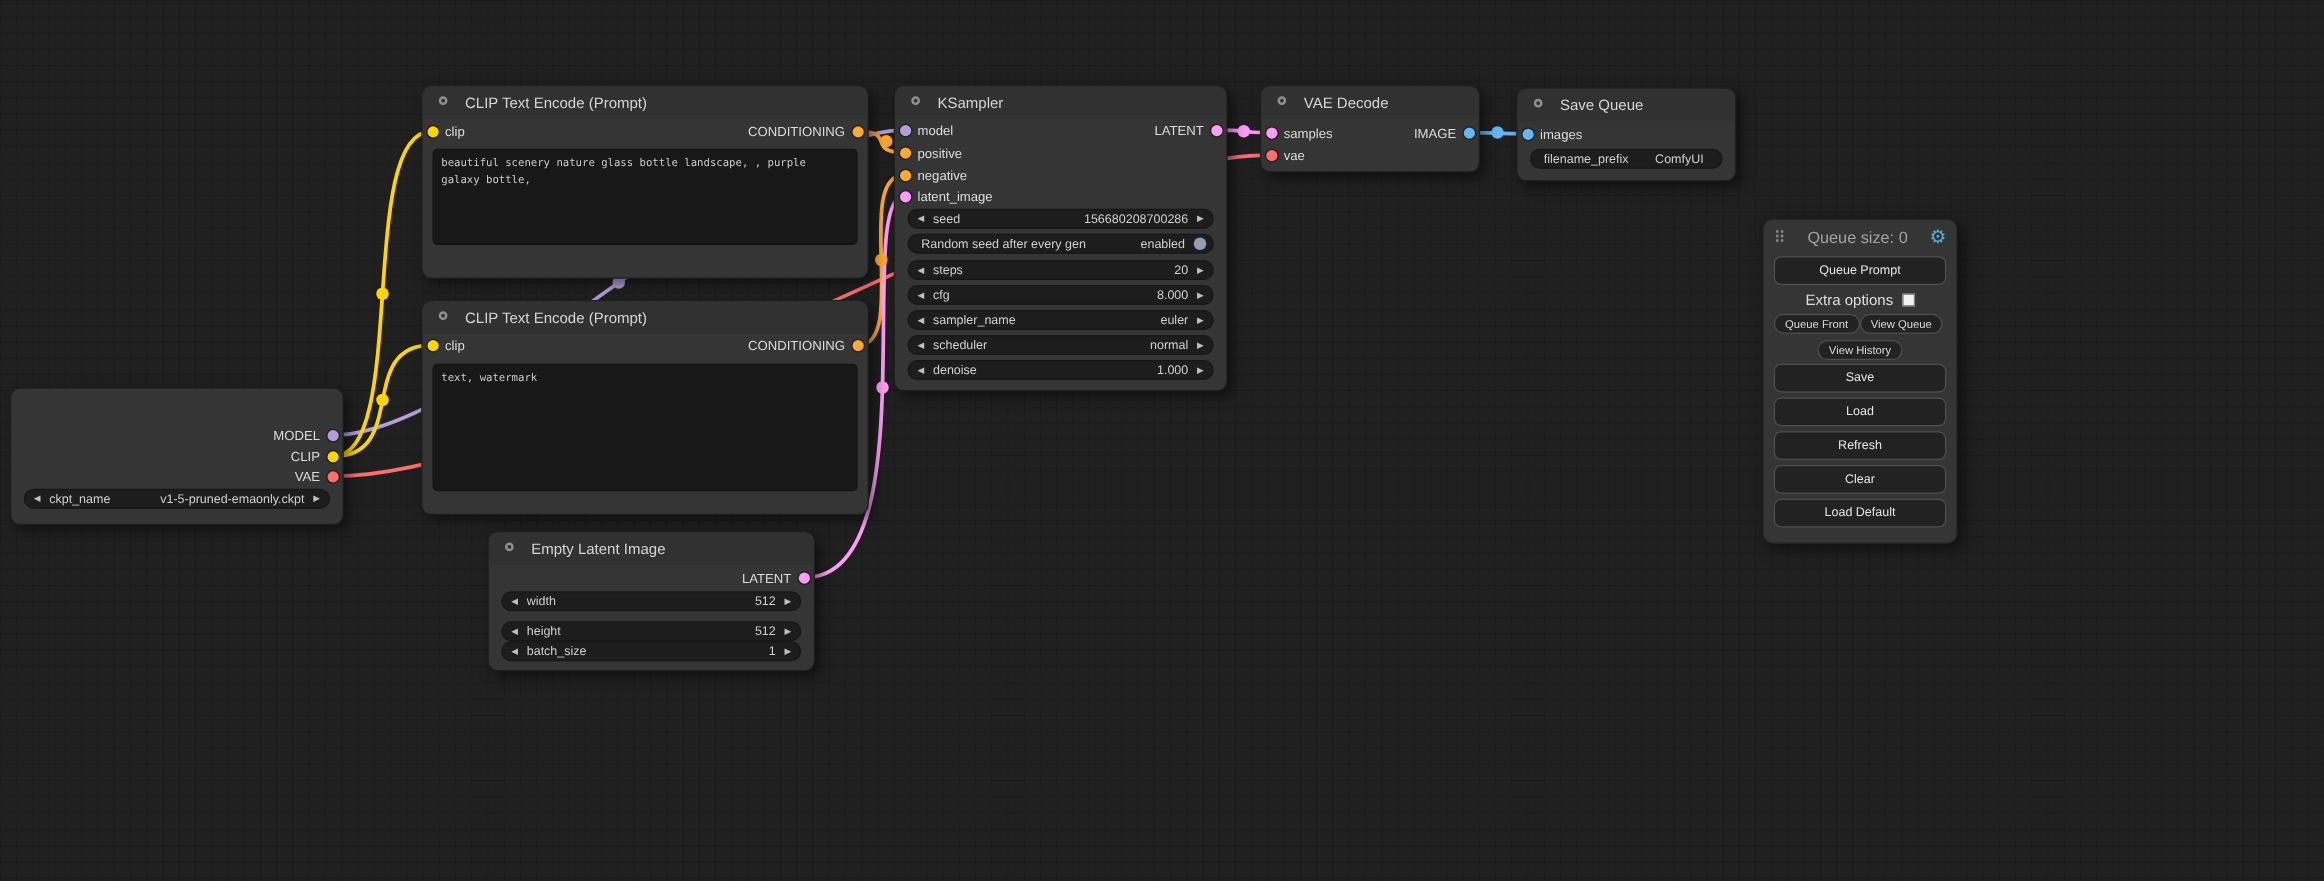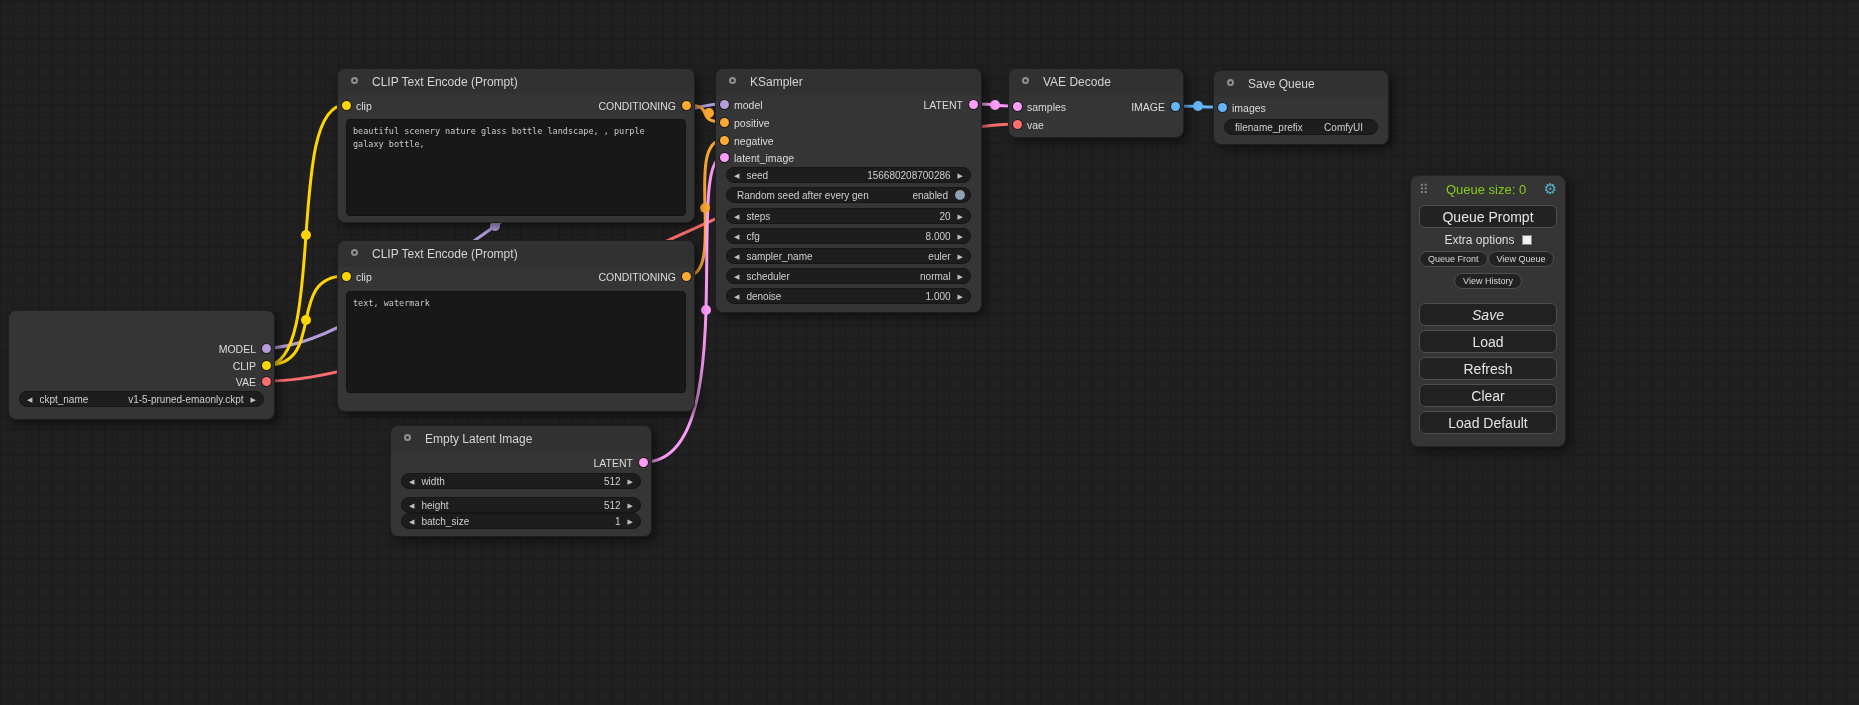--- a/index.html
+++ b/index.html
@@ -55,36 +55,36 @@
     color:#cacaca; font-family:"DejaVu Sans Mono", monospace;
     font-size:8.5px; line-height:1.55; padding:5px 6px; white-space:pre-wrap;
   }
   .panel {
     position:absolute; left:1410px; top:175px; width:156px; z-index:4;
     background:#353535; border:1px solid #242424; border-radius:8px;
     padding:2px 8px 8px 8px; box-shadow:4px 4px 12px rgba(0,0,0,.55);
   }
   .panel-header { display:flex; align-items:center; justify-content:space-between; padding:2px 0 3px 0; }
   .drag-handle { color:#8a8a8a; font-size:13px; cursor:grab; }
-  .panel-title { color:#84cc16; font-size:13px; }
+  .panel-title { color:#a3a3a3; font-size:13px; }
   .gear { font-size:15px; cursor:pointer; }
   .btn {
     display:block; width:100%; height:23px; background:#222;
     border:1px solid #4e4e4e; border-radius:6px; color:#e4e4e4;
-    font-size:14px; font-family:inherit; margin:4px 0; cursor:pointer; line-height:1;
+    font-size:10px; font-family:inherit; margin:4px 0; cursor:pointer; line-height:1;
   }
   .btn-sm {
     background:#222; border:1px solid #4e4e4e; border-radius:9px;
     color:#d8d8d8; font-size:9px; padding:2px 8px; font-family:inherit; cursor:pointer;
   }
   .extra-row { display:flex; align-items:center; justify-content:center; gap:7px; color:#dedede; font-size:12px; margin:5px 0 4px 0; }
   .checkbox { width:10px; height:10px; background:#f2f2f2; border:1px solid #8a8a8a; display:inline-block; cursor:pointer; }
   .two-btn-row { display:flex; margin:2px 0; }
   .center-row { text-align:center; margin:3px 0; }
-  .btn-gap { margin-top:14px;font-style:italic; }
+  .btn-gap { margin-top:3px; }
 </style>
 </head>
 <body>
 
 <svg class="wires" width="1859" height="705">
   <path class="wire" d="M 267 348 C 382 348 608 104 723 104" stroke="#B39DDB"></path>
   <path class="wire" d="M 267 365 C 327 365 285 105 345 105" stroke="#FFD500"></path>
   <path class="wire" d="M 267 365 C 327 365 285 276 345 276" stroke="#FFD500"></path>
   <path class="wire" d="M 267 381 C 455 381 828 124 1016 124" stroke="#FF6E6E"></path>
   <path class="wire" d="M 687 105 C 717 105 693 122 723 122" stroke="#FFA931"></path>
@@ -121,21 +121,21 @@
 
 <div class="node" style="left:337px; top:68px; width:358px; height:155px">
   <div class="node-title">
     <span class="collapse-dot"></span>
     <span>CLIP Text Encode (Prompt)</span>
   </div>
   <span class="dot in" style="top: 32px; background: rgb(255, 213, 0);"></span>
   <span class="plabel in" style="top:30px">clip</span>
   <span class="dot out" style="top: 32px; background: rgb(255, 169, 49);"></span>
   <span class="plabel out" style="top:30px">CONDITIONING</span>
-  <div class="node-text" style="top:50px; height:97px">beautiful scenery nature glass bottle landscape, , purple galaxy bottle,</div>
+  <div class="node-text" style="top:50px; height:77px">beautiful scenery nature glass bottle landscape, , purple galaxy bottle,</div>
 </div>
 
 <div class="node" style="left:337px; top:240px; width:358px; height:172px">
   <div class="node-title">
     <span class="collapse-dot"></span>
     <span>CLIP Text Encode (Prompt)</span>
   </div>
   <span class="dot in" style="top: 31px; background: rgb(255, 213, 0);"></span>
   <span class="plabel in" style="top:29px">clip</span>
   <span class="dot out" style="top: 31px; background: rgb(255, 169, 49);"></span>

